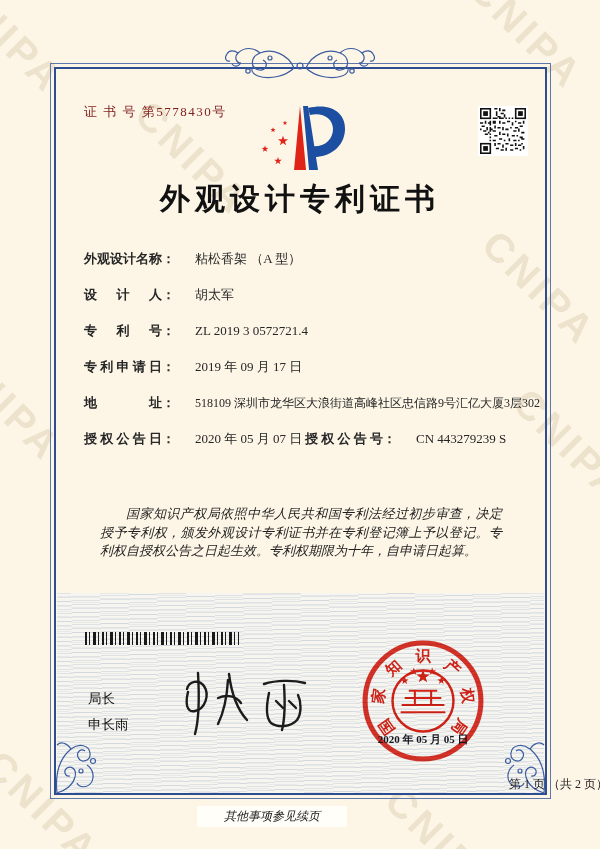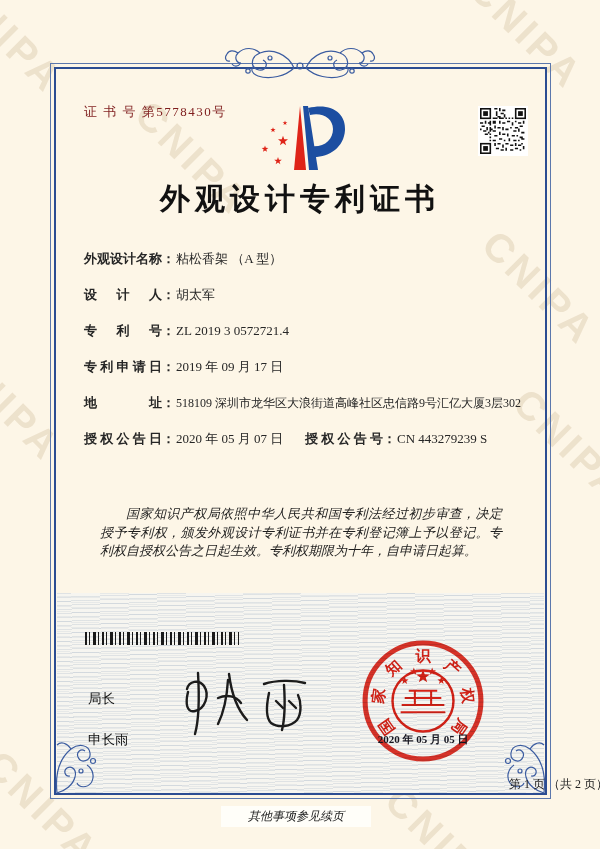--- a/index.html
+++ b/index.html
@@ -36,21 +36,21 @@
   .qr{position:absolute;left:478px;top:106px;width:50px;height:50px;background:#fff;padding:2px;box-sizing:border-box;}
   .title{
     position:absolute;left:0;top:179px;width:600px;text-align:center;
     font-size:30px;font-weight:bold;letter-spacing:5px;color:#111;
   }
   
   .fields{position:absolute;left:84px;top:250px;width:436px;font-size:13px;color:#262626;}
   .row{height:18px;line-height:18px;margin-bottom:18px;white-space:nowrap;position:relative;}
   .lbl{display:inline-block;width:78px;text-align:justify;text-align-last:justify;font-weight:600;vertical-align:top;}
   .colon{font-weight:600;}
-  .val{margin-left:1px;}
+  .val{margin-left:20px;}
   .val-long{font-size:12px;}
   .grant2{position:absolute;left:221px;top:0;white-space:nowrap;}
   
   .paras{
     position:absolute;left:84px;top:489px;width:434px;
     font-size:13px;line-height:18.6px;font-style:italic;color:#1d1d1d;text-align:justify;
   }
   .paras p{margin:16px;text-indent:2em;}
   
   .band{
@@ -63,32 +63,32 @@
   .barcode{
     position:absolute;left:85px;top:632px;width:154px;height:13px;
     background:repeating-linear-gradient(90deg,
       #1a1a1a 0 2px,transparent 2px 4px,
       #1a1a1a 4px 5px,transparent 5px 8px,
       #1a1a1a 8px 11px,transparent 11px 13px,
       #1a1a1a 13px 14px,transparent 14px 17px);
   }
   .director{position:absolute;left:88px;top:690px;font-size:13.5px;color:#111;
     font-family:"Liberation Sans","DejaVu Sans",sans-serif;}
-  .director div{margin-bottom:23px;}
+  .director div{margin-bottom:8px;}
   .signature{position:absolute;left:172px;top:668px;width:150px;height:70px;}
   .seal{position:absolute;left:360px;top:638px;width:126px;height:126px;mix-blend-mode:multiply;}
   .seal-date{
     position:absolute;left:360px;top:732px;width:126px;text-align:center;
     font-size:11px;color:#15151f;font-weight:600;letter-spacing:0;
   }
   .pagefoot{position:absolute;left:0;top:776px;width:600px;text-align:right;font-size:12px;color:#222;margin-left:8px;}
   .notebox{
     position:absolute;left:197px;top:806px;width:150px;height:21px;background:#fffef9;
     display:flex;align-items:center;justify-content:center;
-    font-size:12px;font-style:italic;color:#222;margin-left:24px;
+    font-size:12px;font-style:italic;color:#222;
   }
 </style>
 </head>
 <body>
 
 <div class="page">
 
   <span class="wm" style="left:-28px;top:-30px">CNIPA</span>
   <span class="wm" style="left:492px;top:-34px">CNIPA</span>
   <span class="wm" style="left:158px;top:92px">CNIPA</span>

